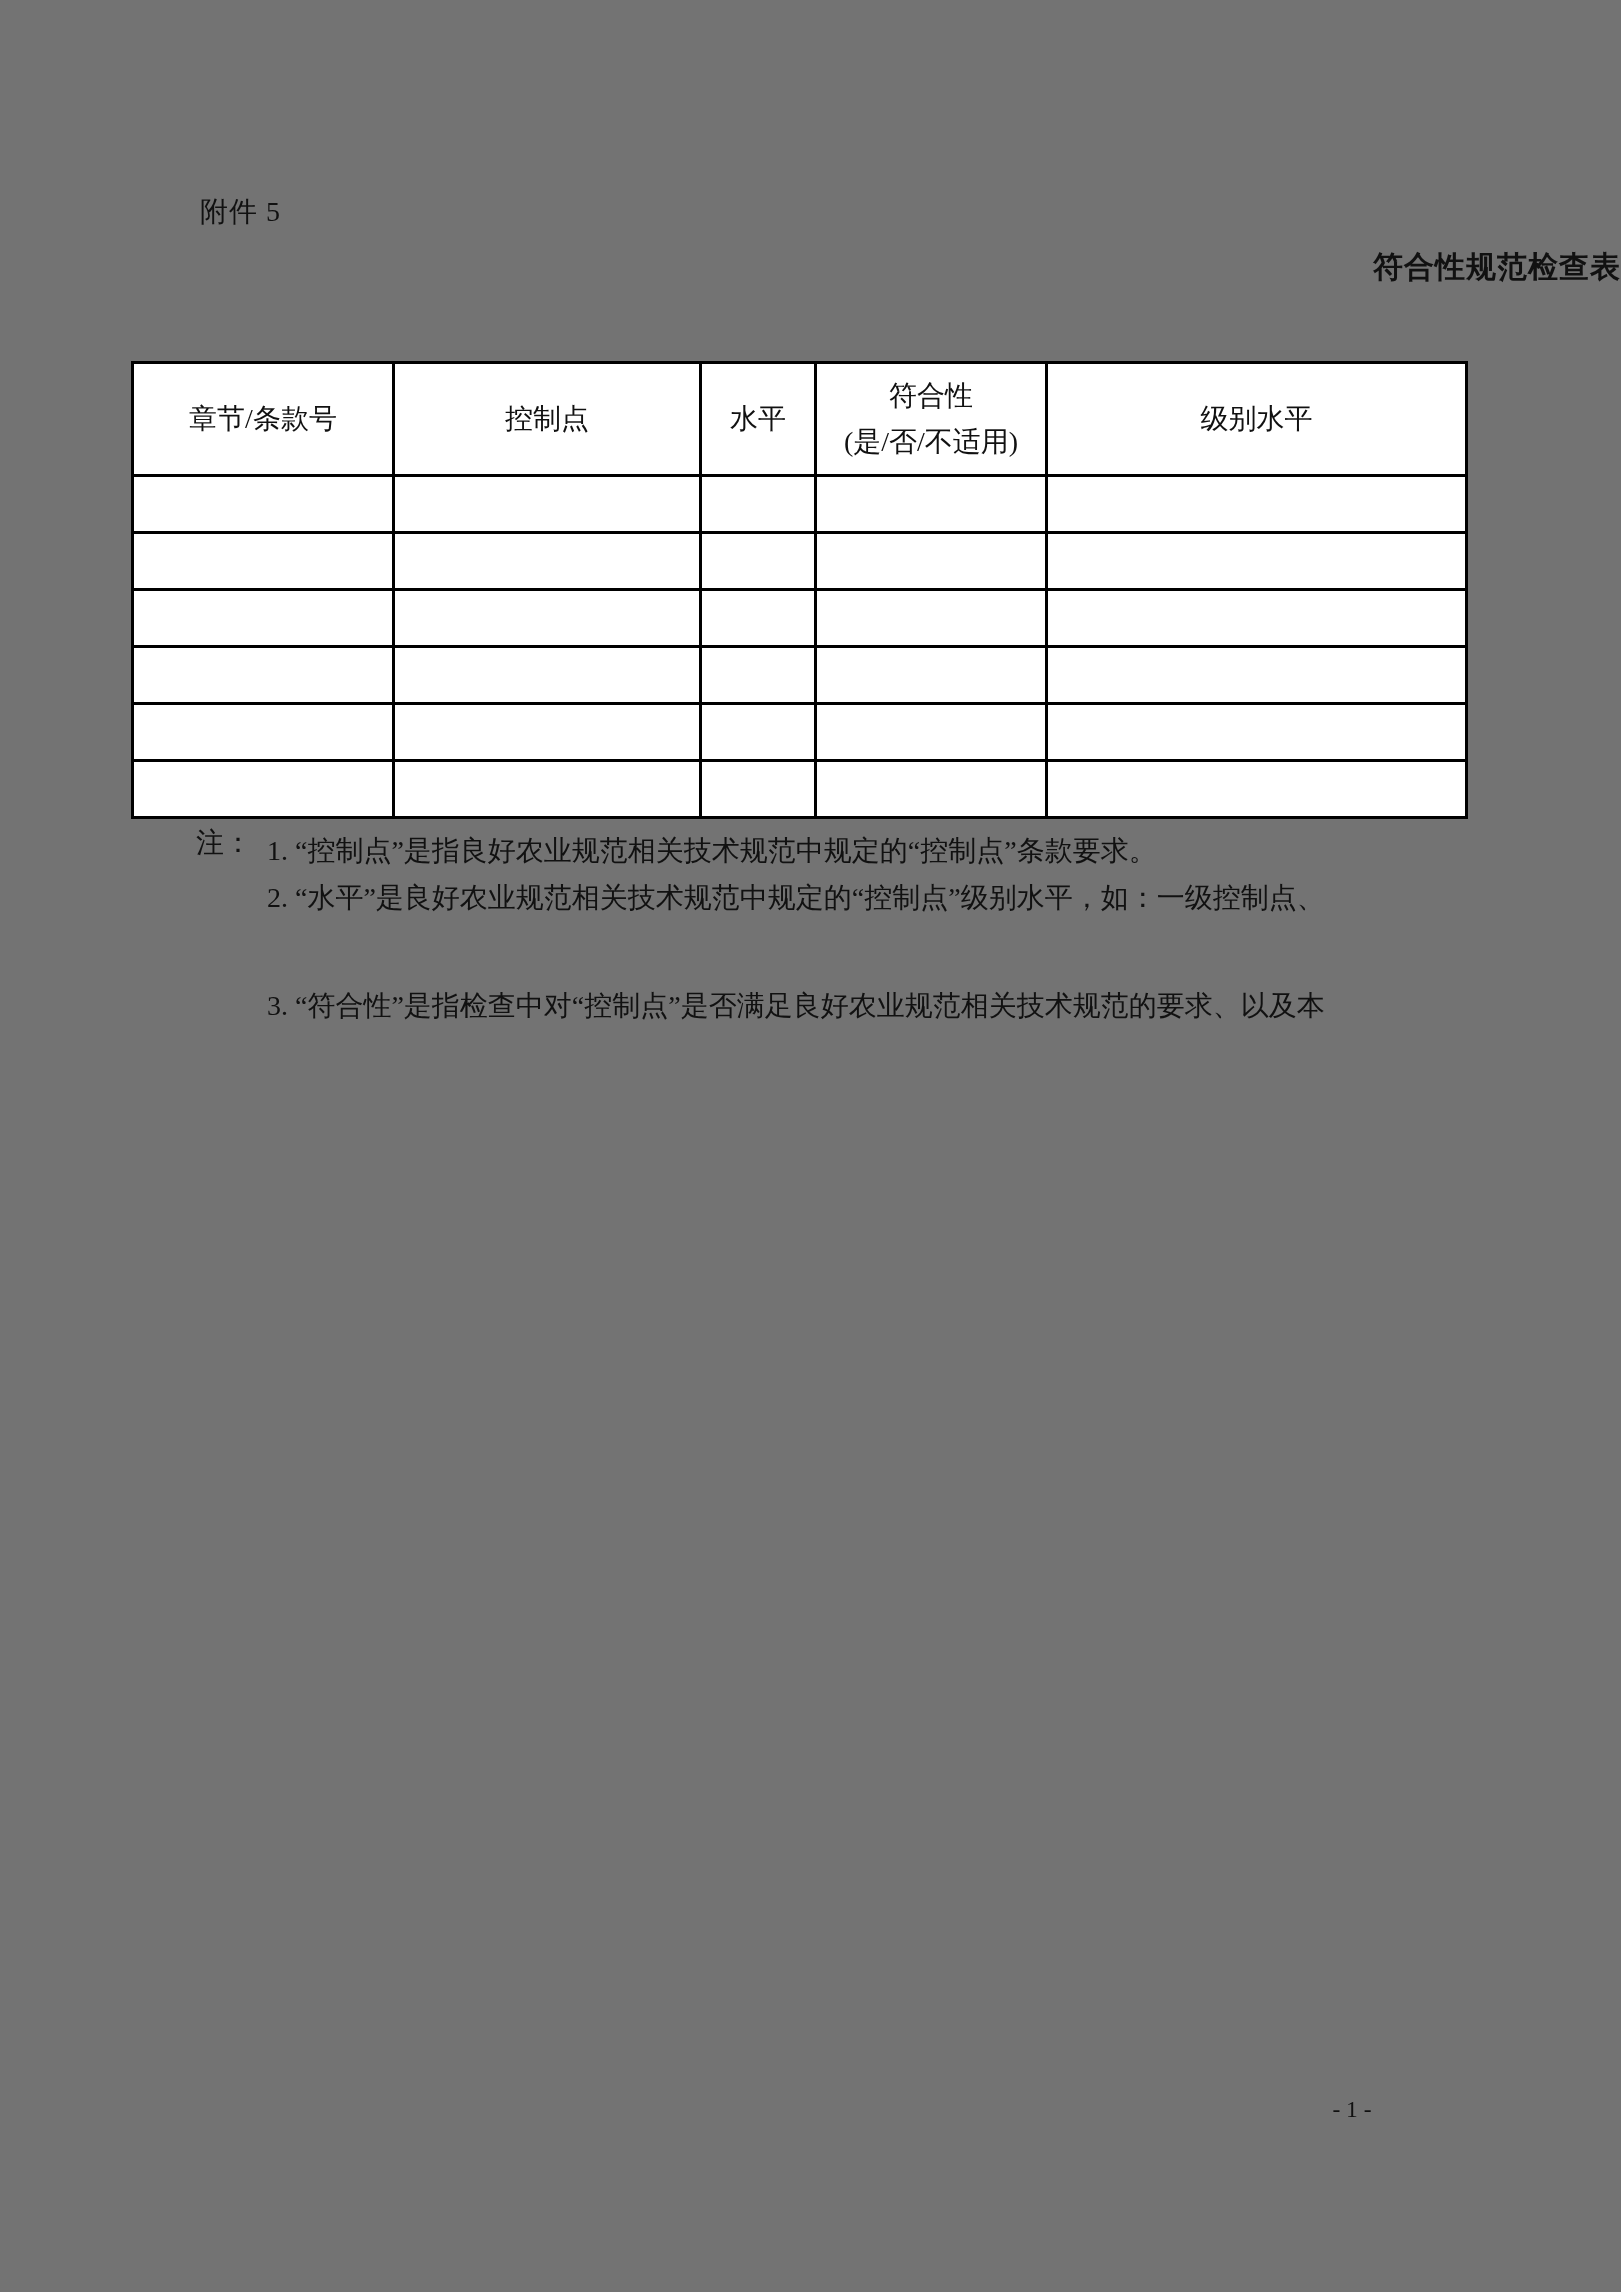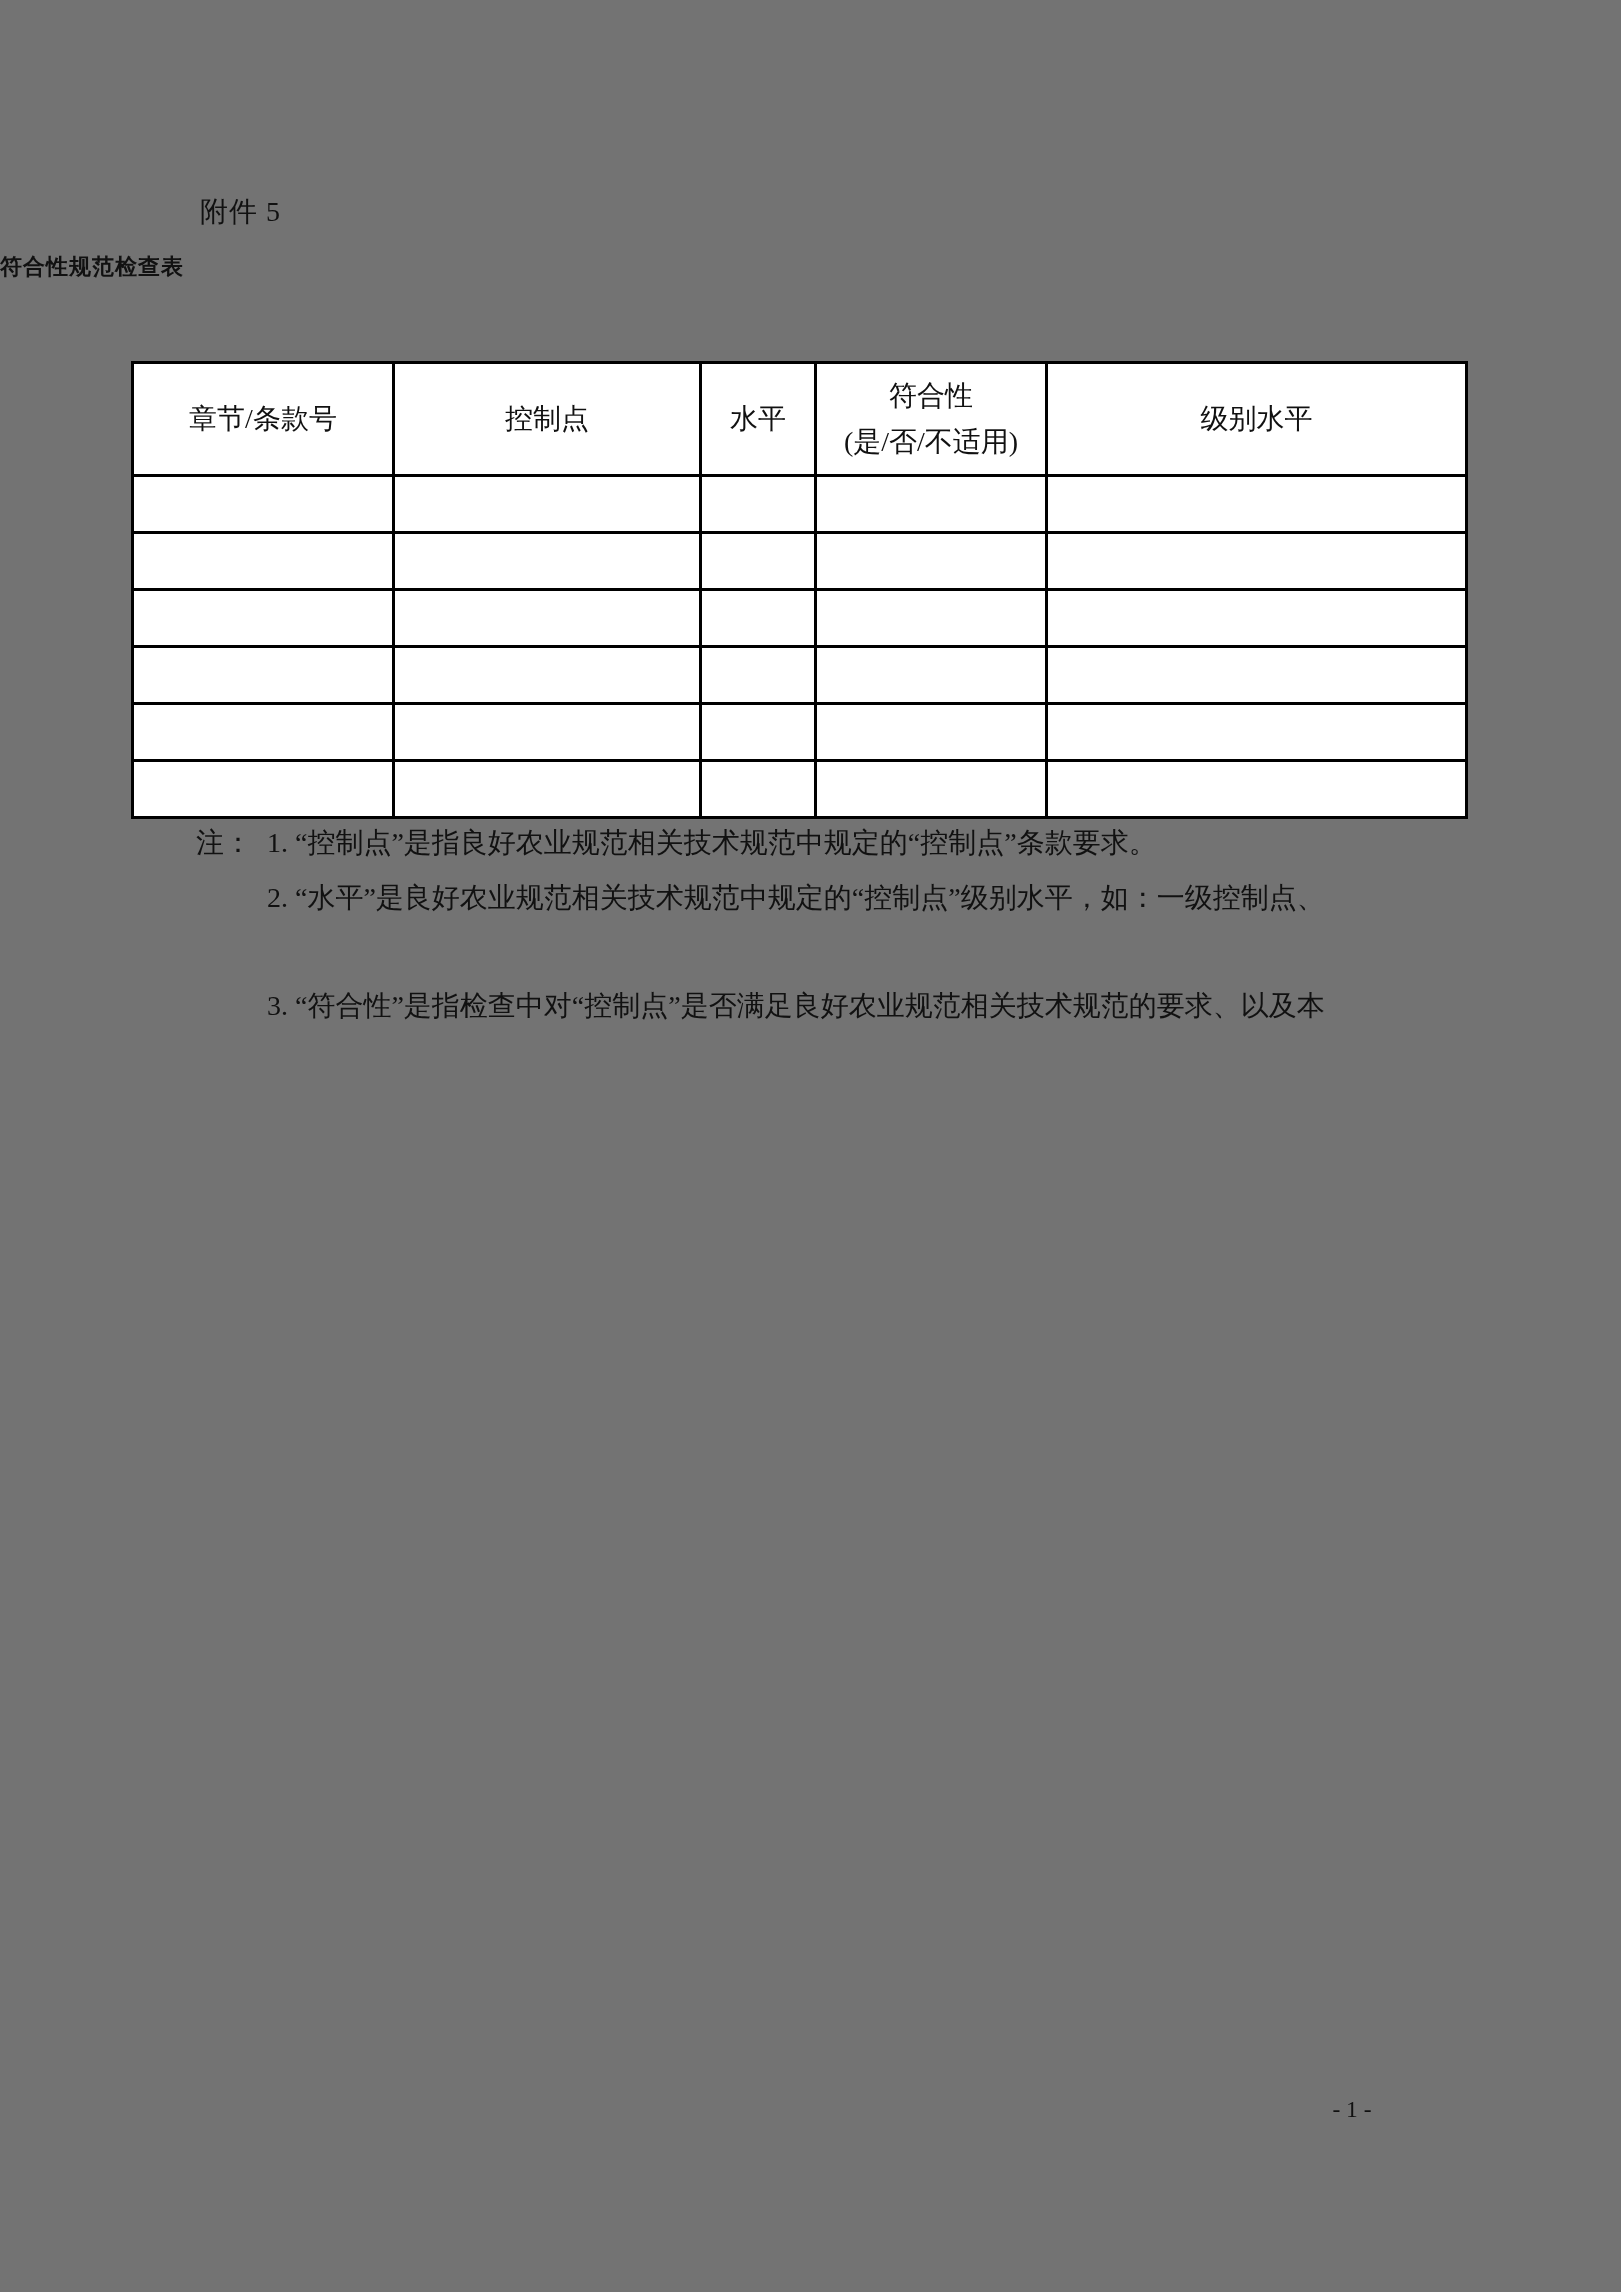--- a/index.html
+++ b/index.html
@@ -17,22 +17,22 @@
   }
   .attachment-label {
     position: absolute;
     left: 200px; top: 196px;
     font-size: 28px; line-height: 31px;
     letter-spacing: 1px;
   }
   .doc-title {
     position: absolute;
     left: 0; top: 249px; width: 1621px;
-    text-align: left;
-    font-size: 22px; line-height: 35px;
+    text-align: right;
+    font-size: 30px; line-height: 35px;
     font-weight: bold;
     letter-spacing: 1px;
   }
   table.check-table {
     position: absolute;
     left: 131px; top: 361px;
     width: 1333px;
     border-collapse: collapse;
     table-layout: fixed;
   }
@@ -66,21 +66,21 @@
     font-size: 28px;
     line-height: 33px;
     white-space: nowrap;
   }
   .note-line .note-prefix {
     position: absolute;
     left: 0; top: 0;
   }
   .note-line .note-after-prefix {
     position: absolute;
-    left: 71px; top: 0;
+    left: 71px; top: 8px;
     white-space: nowrap;
   }
   .note-indent { padding-left: 71px; }
   .page-number {
     position: absolute;
     left: 1313px; top: 2096px;
     width: 78px;
     text-align: center;
     font-size: 23.5px; line-height: 27.4px;
   }

